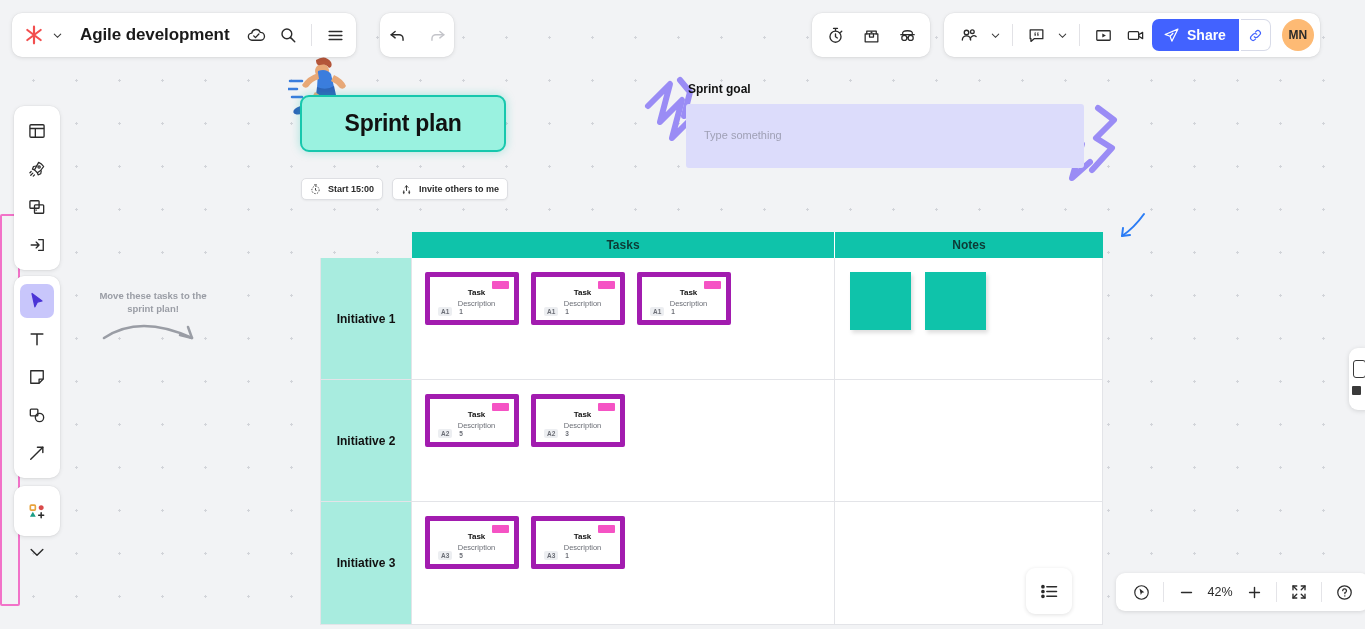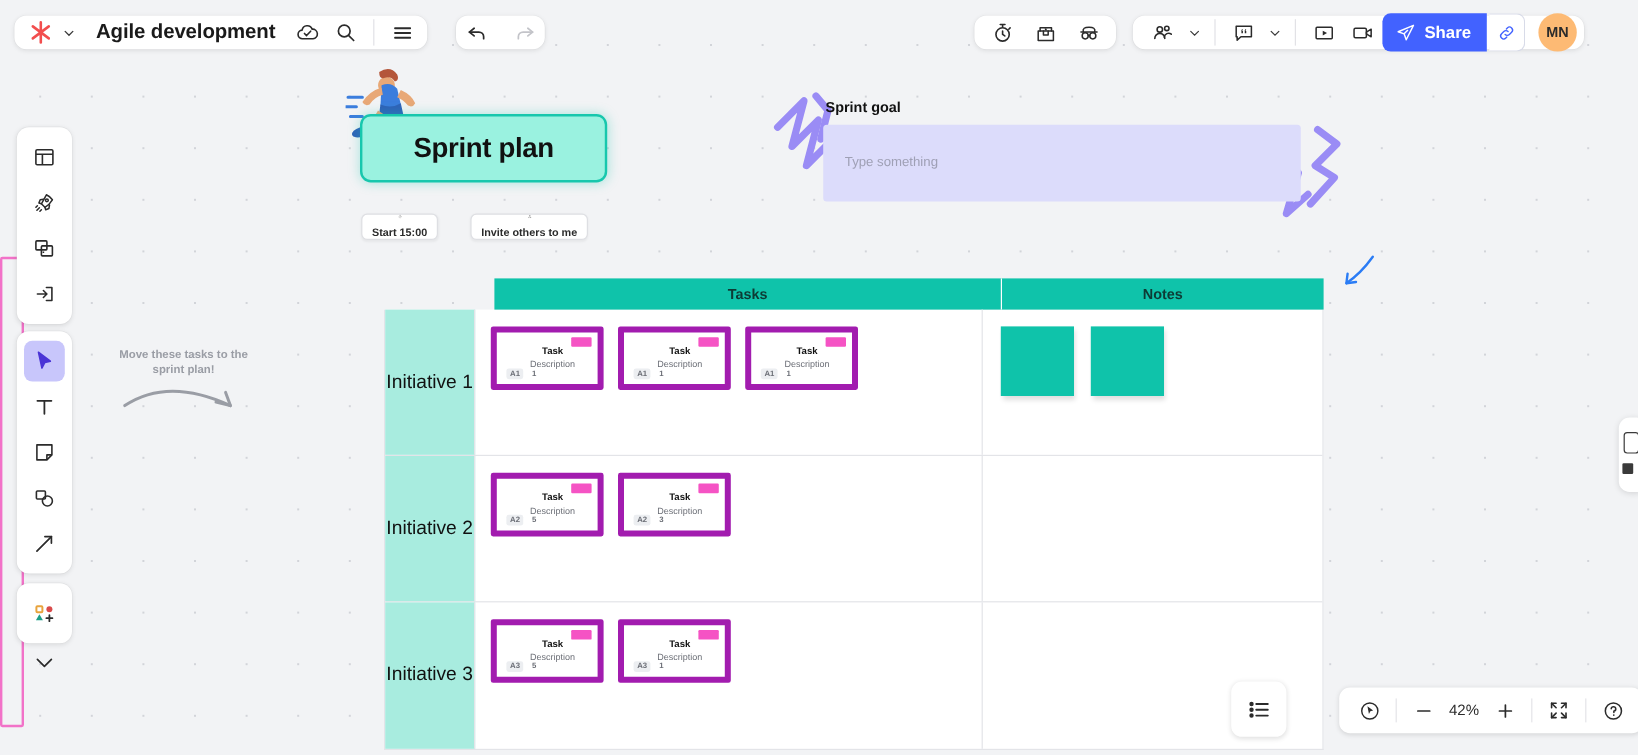--- a/index.html
+++ b/index.html
@@ -28,21 +28,21 @@
     border: 2px solid #f272c8;
     border-radius: 2px;
   }
 
   
   .topbar { position: absolute; left:0; top:0; width:1365px; height:70px; z-index: 40; }
 
   .pill {
     background:#fff; border-radius: 10px;
     box-shadow: 0 1px 4px rgba(0,0,0,.10), 0 0 0 .5px rgba(0,0,0,.04);
-    display:flex; align-items:center; height:28px;
+    display:flex; align-items:center; height:44px;
   }
   .tb-left { position:absolute; left:12px; top:13px; padding: 0 6px 0 10px; gap: 2px; }
   .logo { width:24px;height:24px;display:flex;align-items:center;justify-content:center;color:#f24e4e;}
   .chev { width:18px;height:24px;display:flex;align-items:center;justify-content:center;color:#3a3a3a;}
   .board-title {
     font-size: 17px; font-weight: bold; color: #1a1a1a;
     padding: 0 10px 0 12px; white-space: nowrap; letter-spacing: -.1px;
   }
   .tb-icon {
     width:30px;height:30px;display:flex;align-items:center;justify-content:center;
@@ -96,21 +96,20 @@
     display:flex; align-items:center; justify-content:center;
     box-shadow: 0 0 10px rgba(23,199,173,.35);
   }
   .sprint-title span { font-size:23px; font-weight:bold; color:#111; letter-spacing:-.3px; }
 
   .mini-btn {
     position:absolute; height:22px; background:#fff; border:1px solid #dedfe3;
     border-radius:5px; display:flex; align-items:center; gap:7px;
     padding: 0 8px; font-size:9px; font-weight:bold; color:#2b2b2b;
     box-shadow: 0 1px 2px rgba(0,0,0,.05);
-    flex-direction: column;
   }
   .btn-timer { left:301px; top:178px; }
   .btn-invite { left:392px; top:178px; }
 
   .goal-label { position:absolute; left:688px; top:82px; font-size:12px; font-weight:bold; color:#111; }
   .goal-box {
     position:absolute; left:686px; top:104px; width:398px; height:64px;
     background:#dcdcfb; border-radius:3px;
   }
   .goal-box span { position:absolute; left:18px; top:25px; font-size:11px; color:#9fa0b5; }
@@ -141,23 +140,23 @@
     display:flex; align-items:center; justify-content:center;
     border-right:1px solid #ffffff;
   }
   .th-tasks { width:423px; }
   .th-notes { width:268px; border-right:none; }
 
   .tbody { border:1px solid #e3e4e8; border-top:none; background:#fff; }
   .trow { display:flex; border-bottom:1px solid #e3e4e8; height:122px; }
   .trow:last-child { border-bottom:none; }
   .rowhead {
-    width:75px; background:#a8ecdf; border-right:1px solid #e3e4e8;
+    width:91px; background:#a8ecdf; border-right:1px solid #e3e4e8;
     display:flex; align-items:center; justify-content:center;
-    font-size:16px; font-weight:normal; color:#111;
+    font-size:12px; font-weight:bold; color:#111;
   }
   .cell-tasks { width:423px; border-right:1px solid #e3e4e8; padding:14px 0 0 13px;
                 display:flex; gap:12px; align-items:flex-start; }
   .cell-notes { width:267px; padding:14px 0 0 15px; display:flex; gap:14px; align-items:flex-start; }
 
   .task-card {
     width:94px; height:53px; background:#fff; border:5px solid #a21caf;
     border-radius:2px; position:relative; padding:12px 0 0 9px;
   }
   .task-badge {

